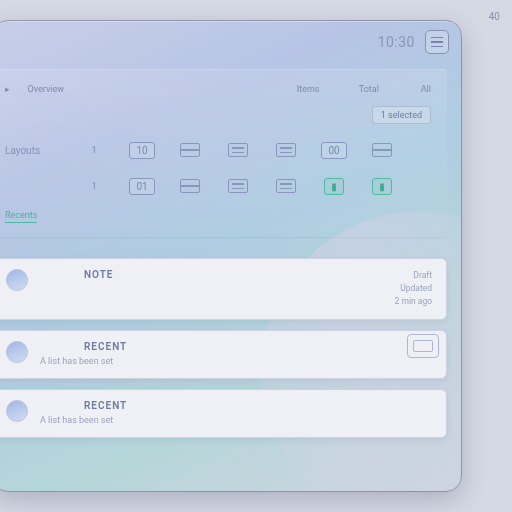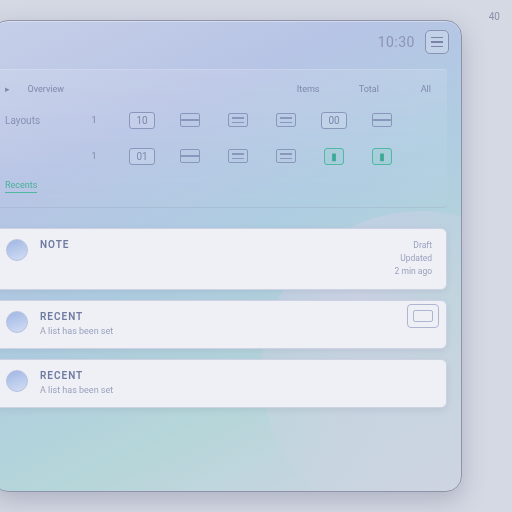--- a/index.html
+++ b/index.html
@@ -89,21 +89,21 @@
   .card {
     background:#eef0f6;
     border:1px solid #cdd2e2;
     border-radius:6px;
     padding:10px 14px 12px 12px;
     box-shadow:0 2px 6px rgba(80,90,120,.12);
     display:flex; align-items:flex-start; gap:12px;
   }
   .avatar { width:22px; height:22px; border-radius:50%; background:linear-gradient(160deg,#9fb6e3,#d3def5); border:1px solid #b8c2de; flex-shrink:0;}
   .card-main { flex:1; }
-  .card-title { font-size:10px; letter-spacing:1px; color:#6f7aa0; font-weight:600; }
+  .card-title { font-size:10px; letter-spacing:1px; color:#6f7aa0; font-weight:600;margin-left:44px; }
   .card-sub { font-size:9px; color:#9aa1bd; margin-top:4px; }
   .card-meta { font-size:8.5px; color:#9aa1bd; text-align:right; line-height:1.5; }
   .tag { position:absolute; right:22px; bottom:92px; width:32px;height:24px;border:1.5px solid #aeb5cf;border-radius:4px; }
   .tag::after{content:"";position:absolute;inset:5px;border:1px solid #aeb5cf;border-radius:2px;}
 </style>
 </head>
 <body>
 
 <div class="corner-label">40</div>
 
@@ -119,20 +119,24 @@
   </div>
 
   <div class="panel">
     <div class="hdr-row">
       <span>▸</span>
       <span class="grow">Overview</span>
       <span class="col">Items</span>
       <span class="col">Total</span>
       <span class="ra">All</span>
     </div>
+    <div class="hdr-row">
+      <span class="grow"></span>
+      <span class="chip">1 selected</span>
+    </div>
 
     <div class="grid-row">
       <span class="lbl">Layouts</span>
       <span class="cell">1</span>
       <span class="cell">
           <span class="pill">10</span>
         </span>
       <span class="cell">
           <span class="ico stack"></span>
         </span>

